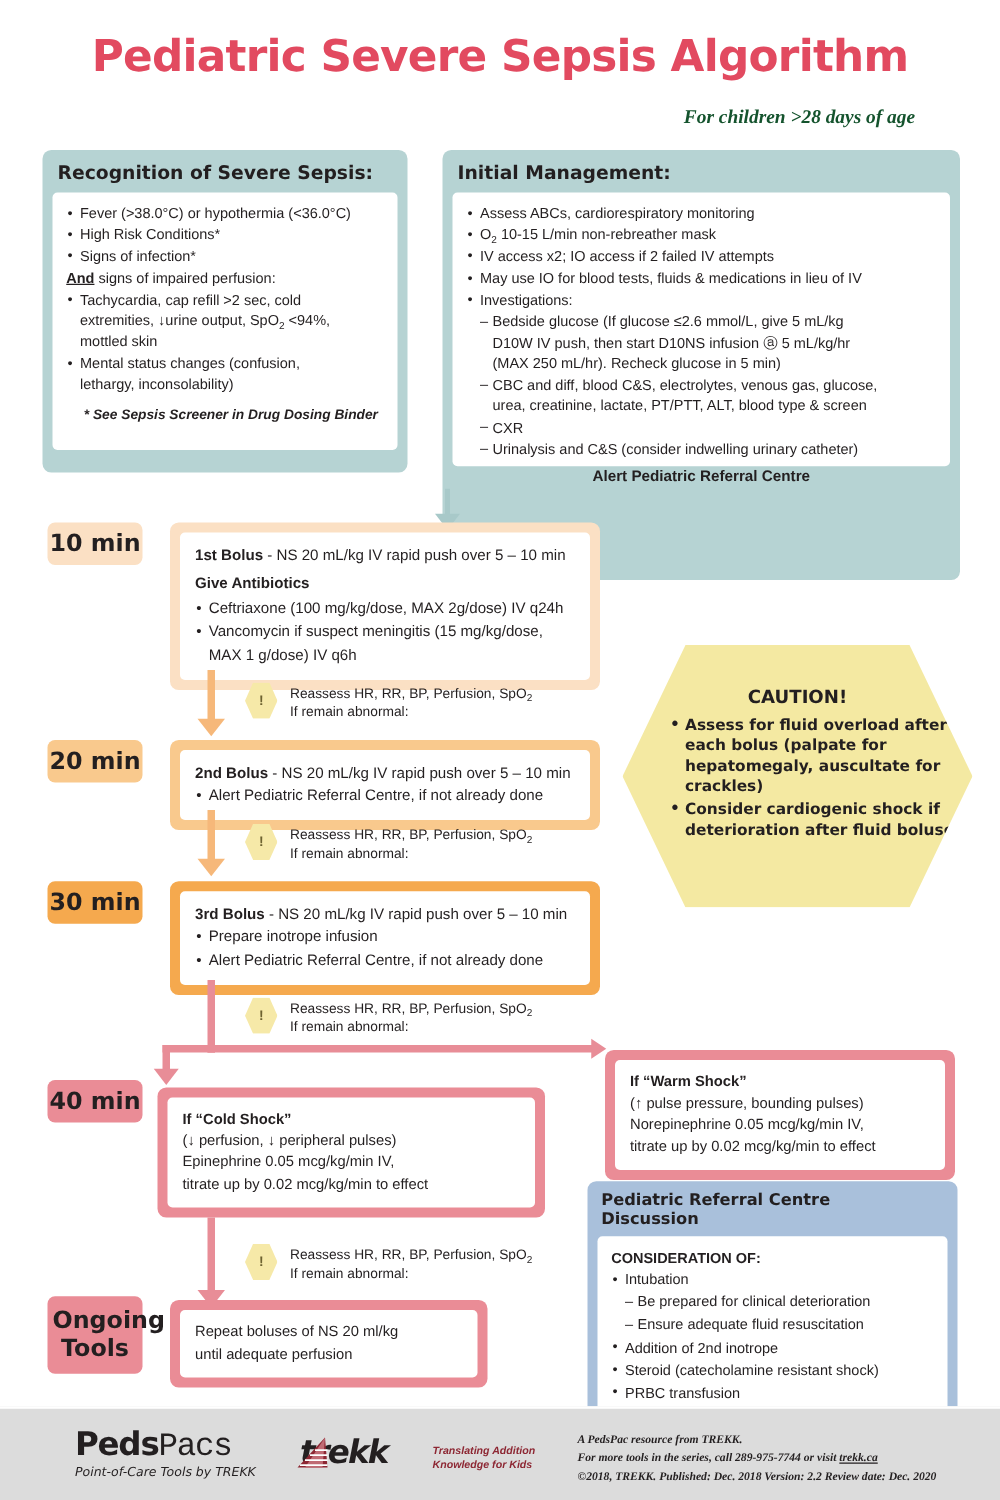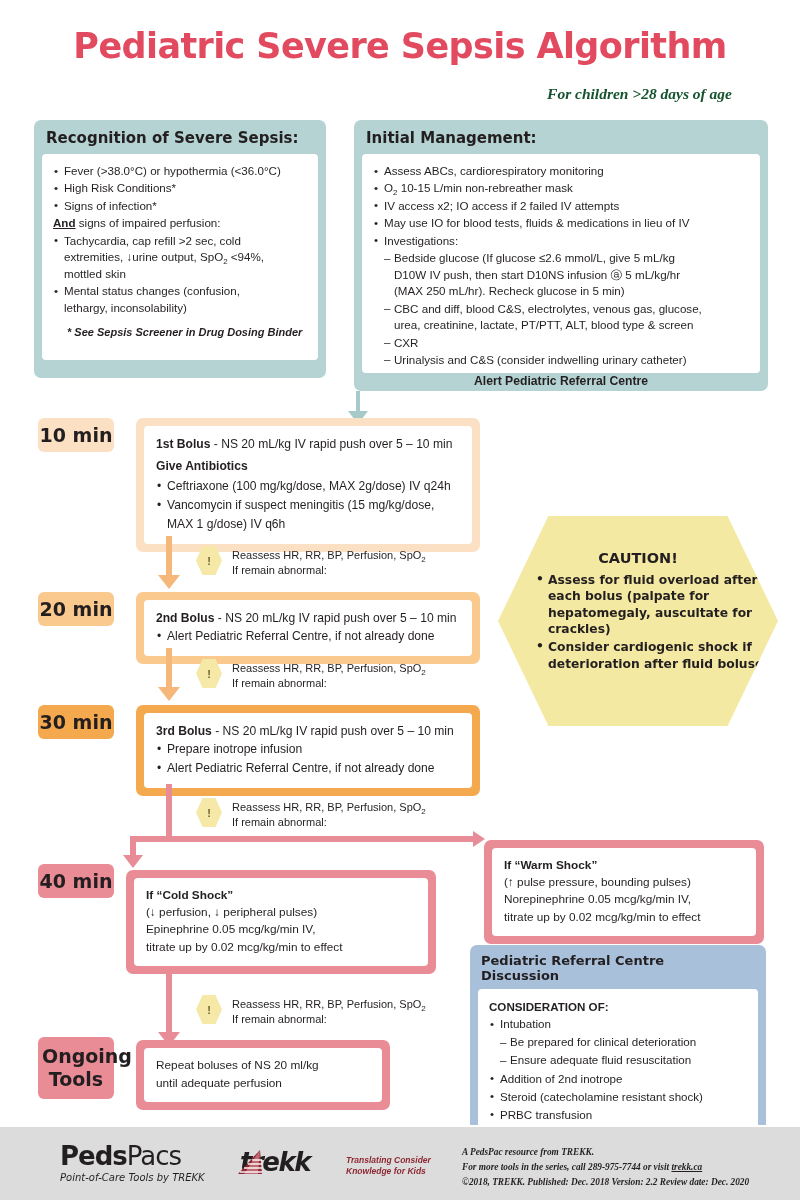--- a/index.html
+++ b/index.html
@@ -123,21 +123,21 @@
         </li>
         <li>
           <span>Mental status changes (confusion,</span><br>
           <span>lethargy, inconsolability)</span>
         </li>
       </ul>
       <div class="note">* See Sepsis Screener in Drug Dosing Binder</div>
     </div>
   </div>
 
-  <div class="panel teal" style="left:354px; top:120px; width:414px; height:271px;">
+  <div class="panel teal" style="left:354px; top:120px; width:414px; height:344px;">
     <div class="hdr">Initial Management:</div>
     <div class="body" style="height:219px; font-size:11.6px;">
       <ul class="bl">
         <li>Assess ABCs, cardiorespiratory monitoring</li>
         <li><span>O</span><sub>2</sub><span> 10-15 L/min non-rebreather mask</span></li>
         <li>IV access x2; IO access if 2 failed IV attempts</li>
         <li>May use IO for blood tests, fluids &amp; medications in lieu of IV</li>
         <li>Investigations:</li>
         <li class="dash">
           <span>Bedside glucose (If glucose ≤2.6 mmol/L, give 5 mL/kg</span><br>
@@ -280,37 +280,37 @@
         <li>Addition of 2nd inotrope</li>
         <li>Steroid (catecholamine resistant shock)</li>
         <li>PRBC transfusion</li>
       </ul>
     </div>
   </div>
 
   <div class="footer">
     <div class="line"></div>
     <div class="pp">
-      <div class="w1"><span>Peds</span><span style="font-weight:normal;">Pacs</span></div>
+      <div class="w1"><span>Peds</span><span style="font-weight:normal;font-family:Liberation Mono, monospace;">Pacs</span></div>
       <div class="w2">Point-of-Care Tools by TREKK</div>
     </div>
     <div class="tk">
       <svg width="30" height="28" style="position:absolute; left:-6px; top:2px;">
         <path d="M26 1 L4 25 L28 25 Z" fill="#8d2733"></path>
         <path d="M26 1 L10 25 L24 25 Z" fill="#c06b74"></path>
         <g stroke="#ffffff" stroke-width="1.4">
           <line x1="6" y1="23" x2="28" y2="23"></line>
           <line x1="10" y1="19" x2="28" y2="19"></line>
           <line x1="14" y1="15" x2="28" y2="15"></line>
           <line x1="18" y1="11" x2="28" y2="11"></line>
         </g>
       </svg>
       <span class="tkw">trekk</span>
       <div class="tkt">
-        <span>Translating Consider</span><br>
+        <span>Translating Addition</span><br>
         <span>Knowledge for Kids</span>
       </div>
     </div>
     <div class="fr">
       <div>A PedsPac resource from TREKK.</div>
       <div><span>For more tools in the series, call 289-975-7744 or visit </span><a href="#">trekk.ca</a></div>
       <div>©2018, TREKK. Published: Dec. 2018 Version: 2.2  Review date: Dec. 2020</div>
     </div>
   </div>
 

